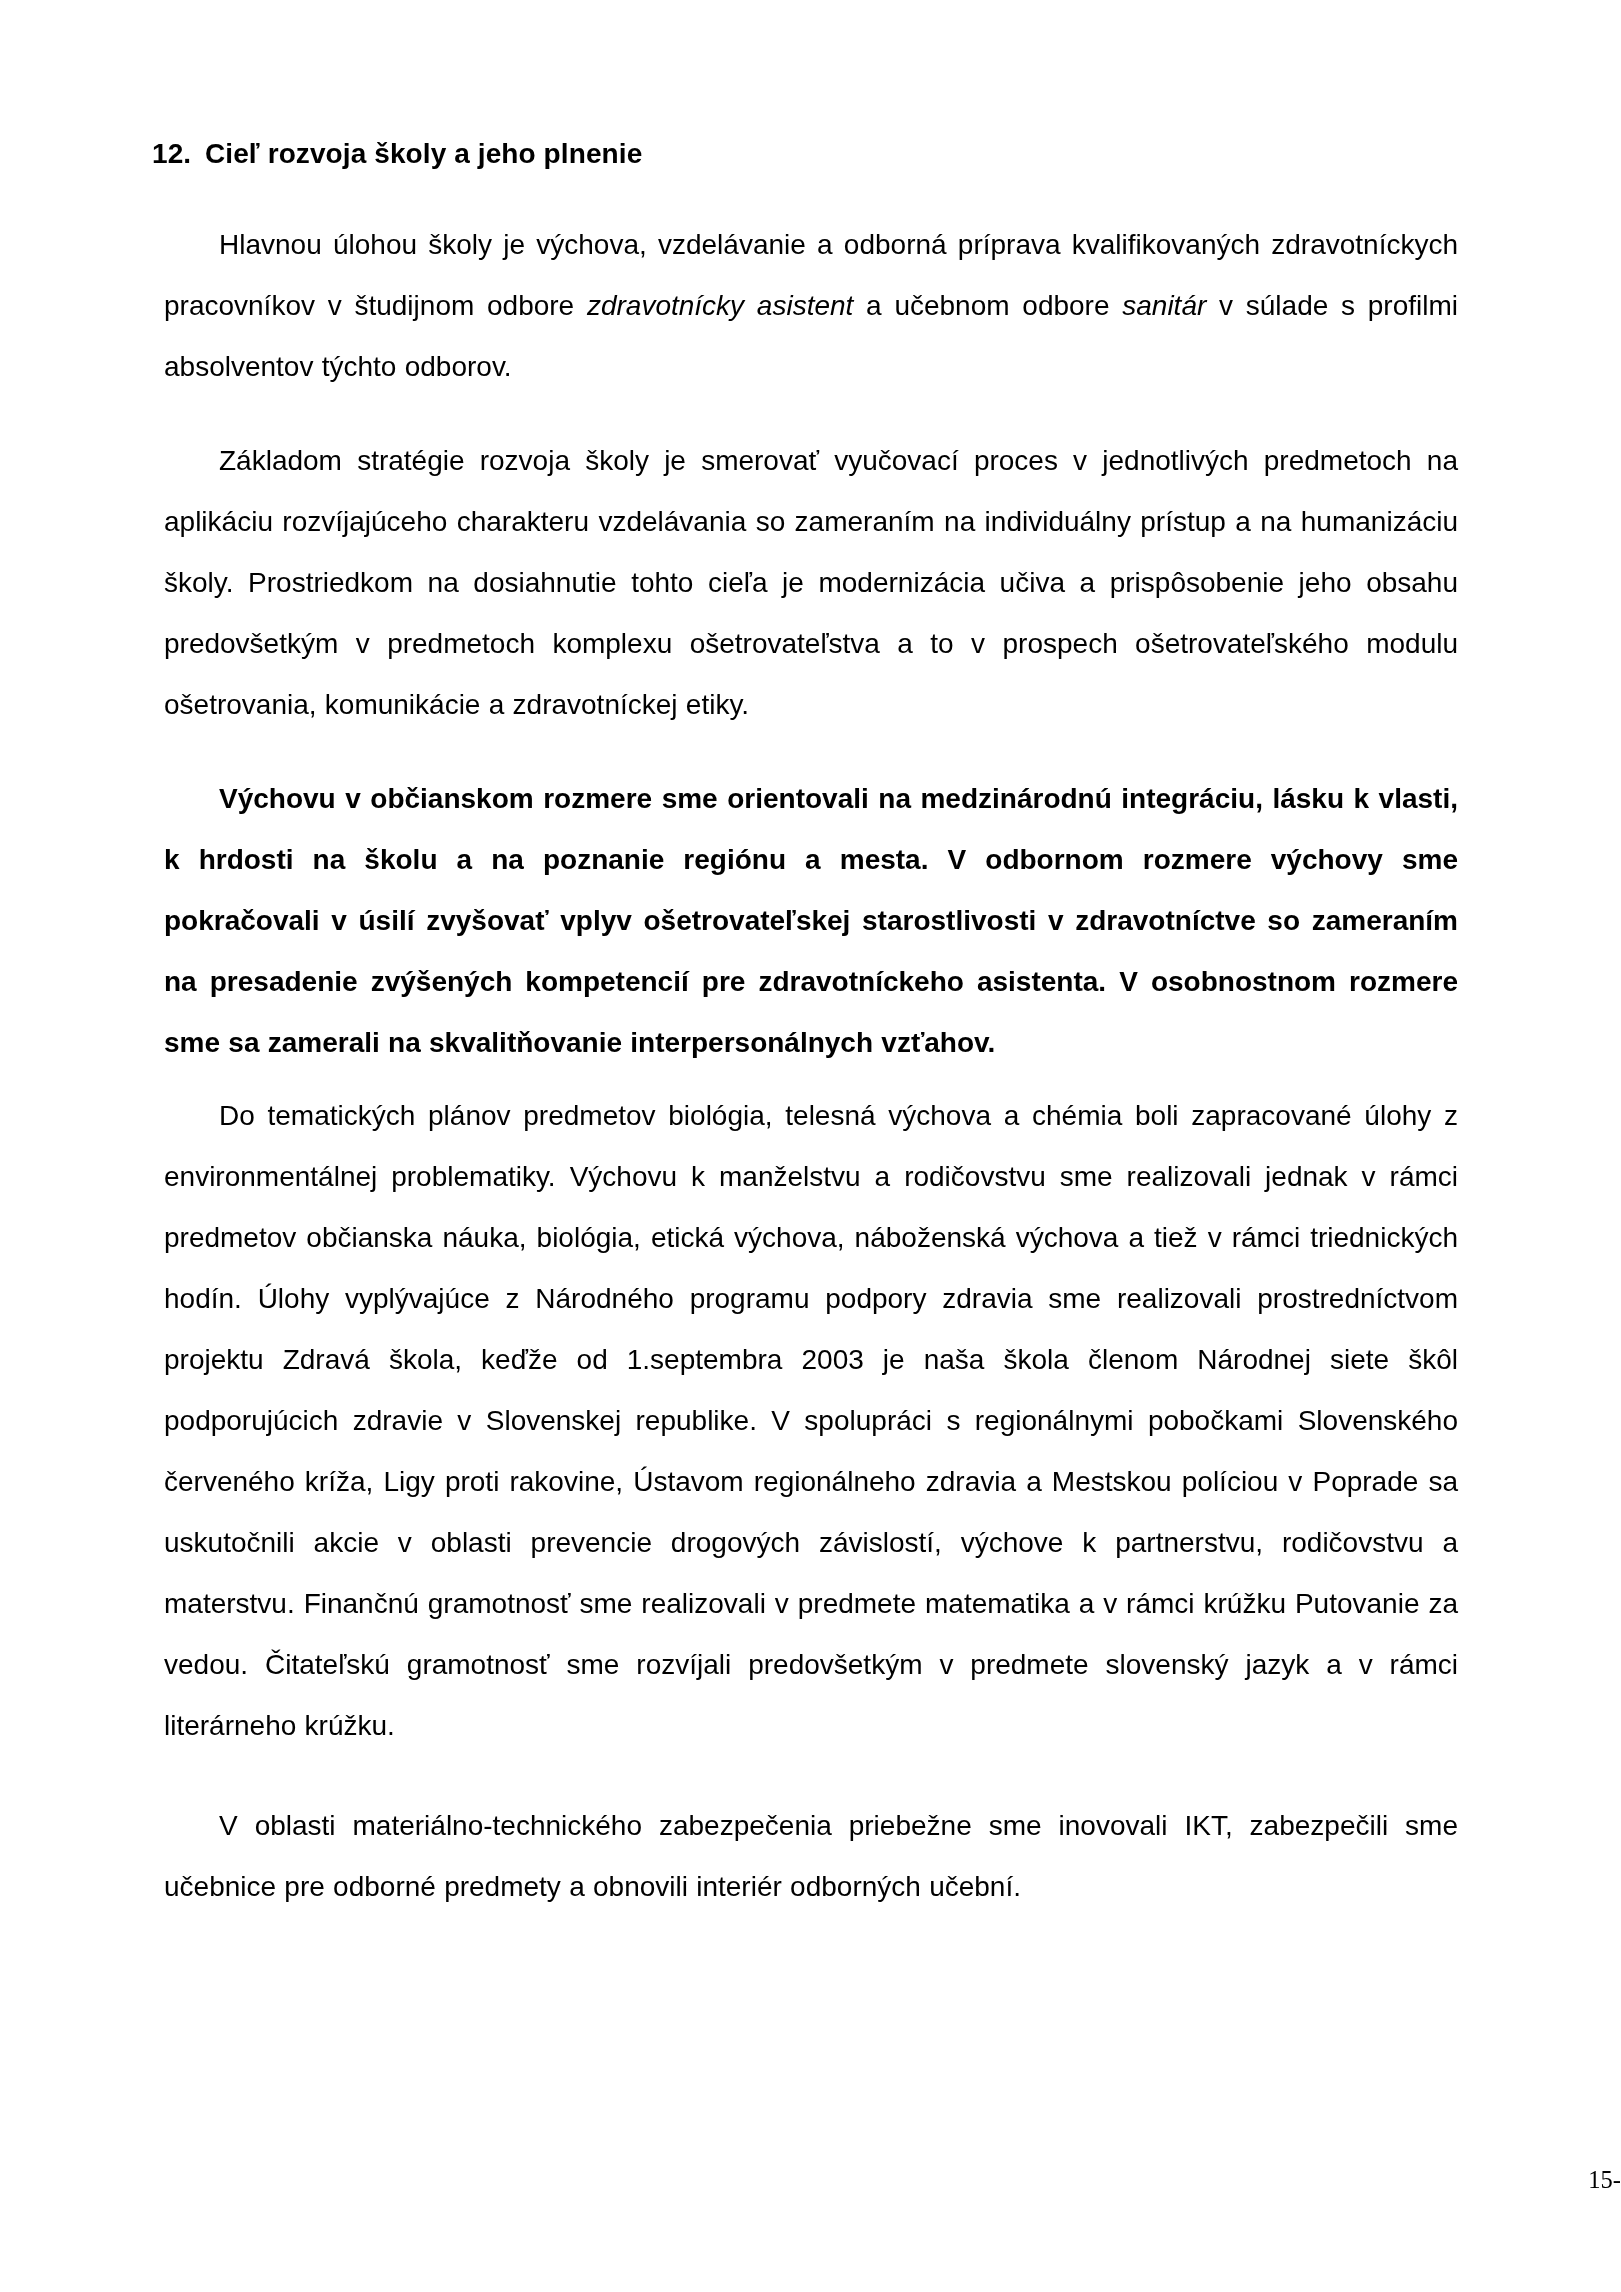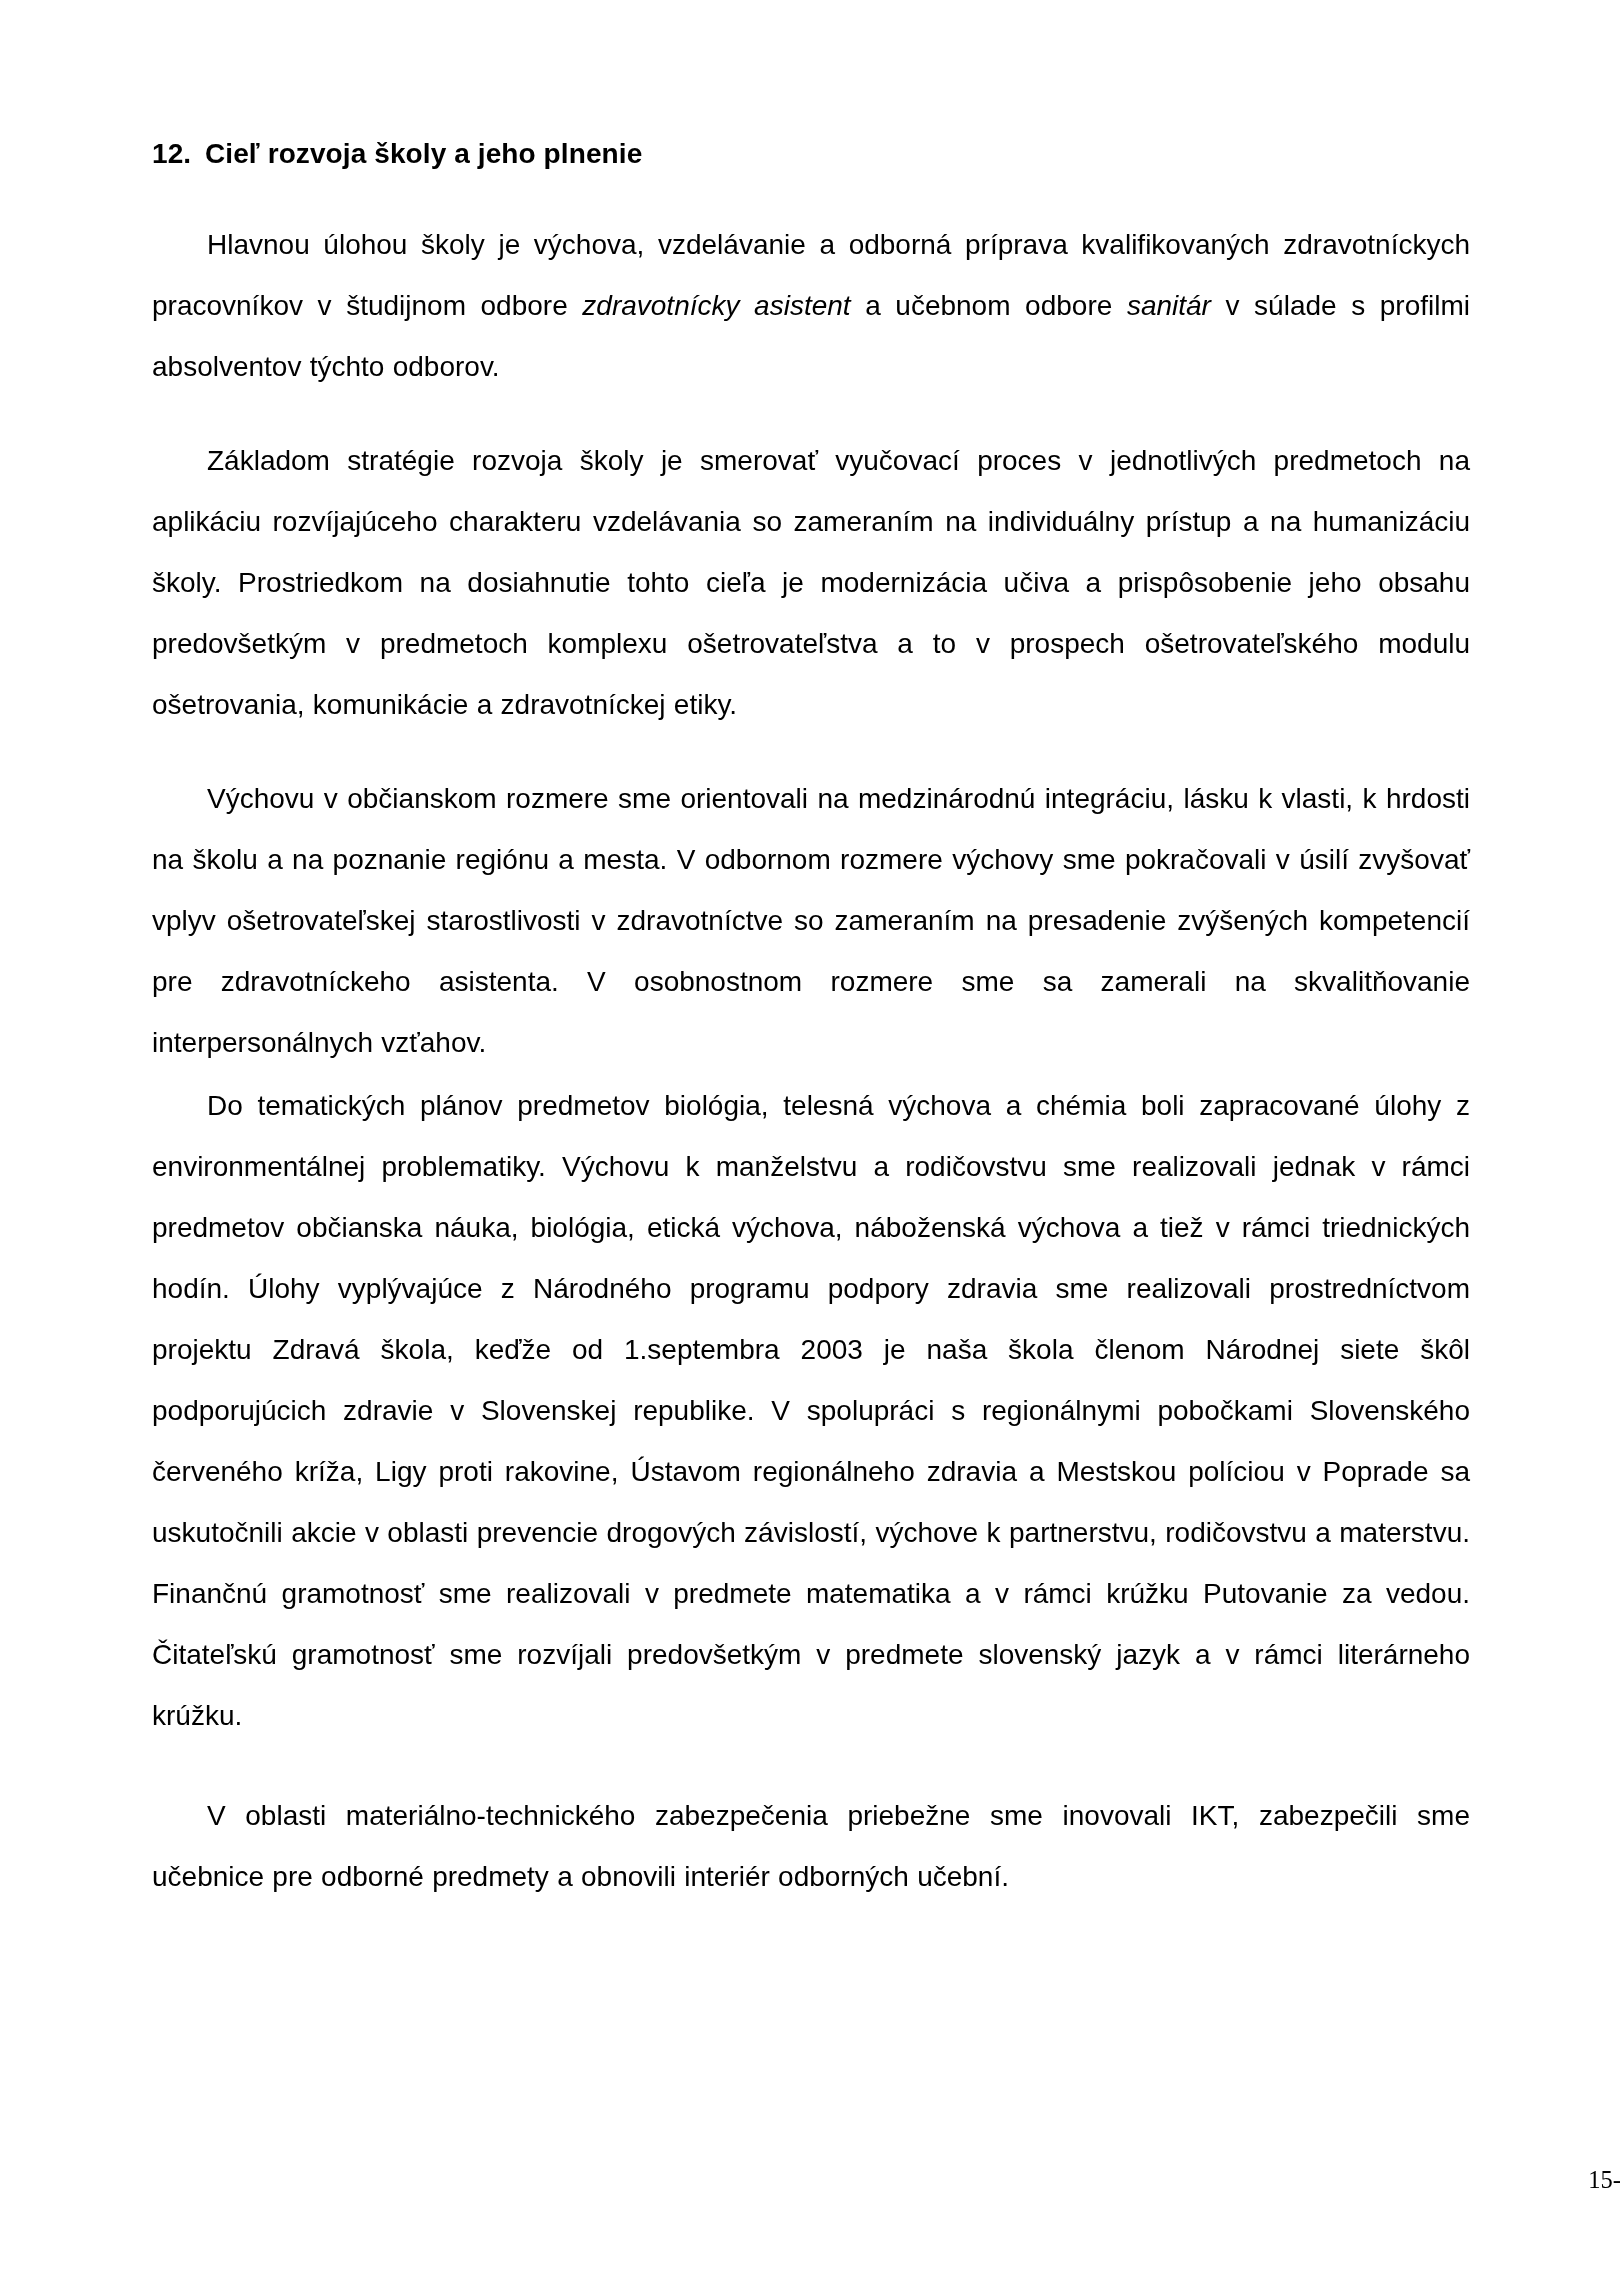--- a/index.html
+++ b/index.html
@@ -34,35 +34,36 @@
     letter-spacing: 0.1px;
     white-space: pre;
   }
   .doc-heading .num {
     display: inline-block;
     width: 53px;
   }
   p.para {
     font-size: 28px;
     line-height: 61px;
-    margin: 0;
+    margin: 12px;
     text-align: justify;
     text-justify: inter-word;
     text-indent: 55px;
     hyphens: none;
     word-spacing: 0.5px;
   }
   p.para.gap-after {
     margin-bottom: 33px;
   }
   p.para.gap-after-lg {
     margin-bottom: 39px;
   }
   p.para.gap-after-sm {
     margin-bottom: 2px;
+    font-weight: bold;
   }
   p.para i {
     font-style: italic;
   }
   .page-number {
     position: absolute;
     left: 0;
     right: 0;
     top: 2166px;
     text-align: right;

